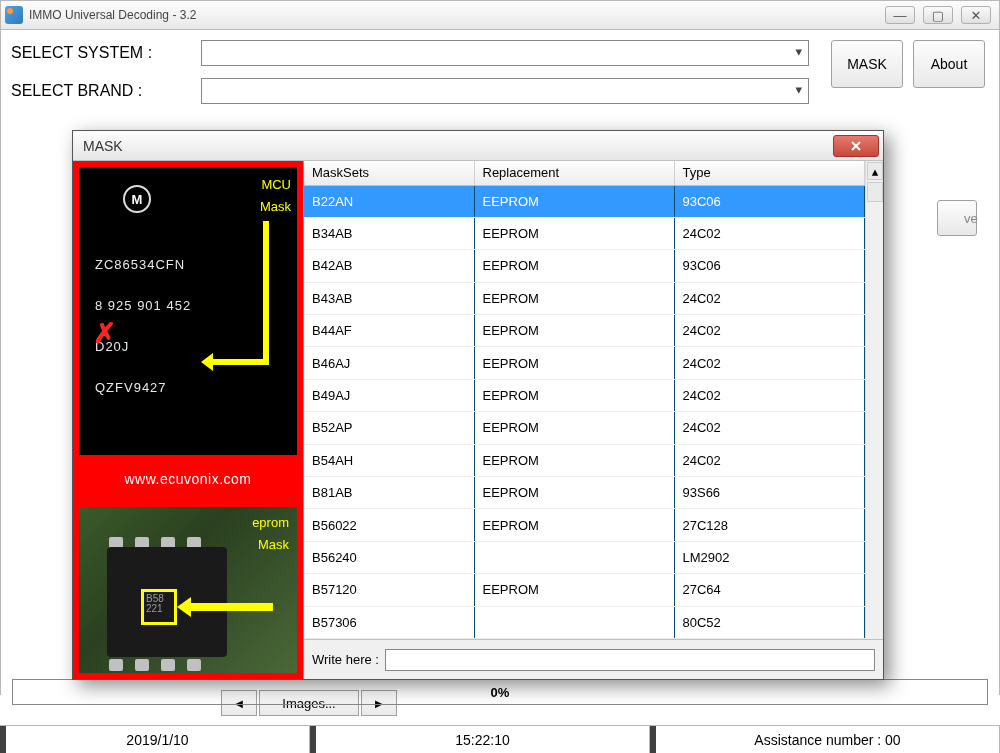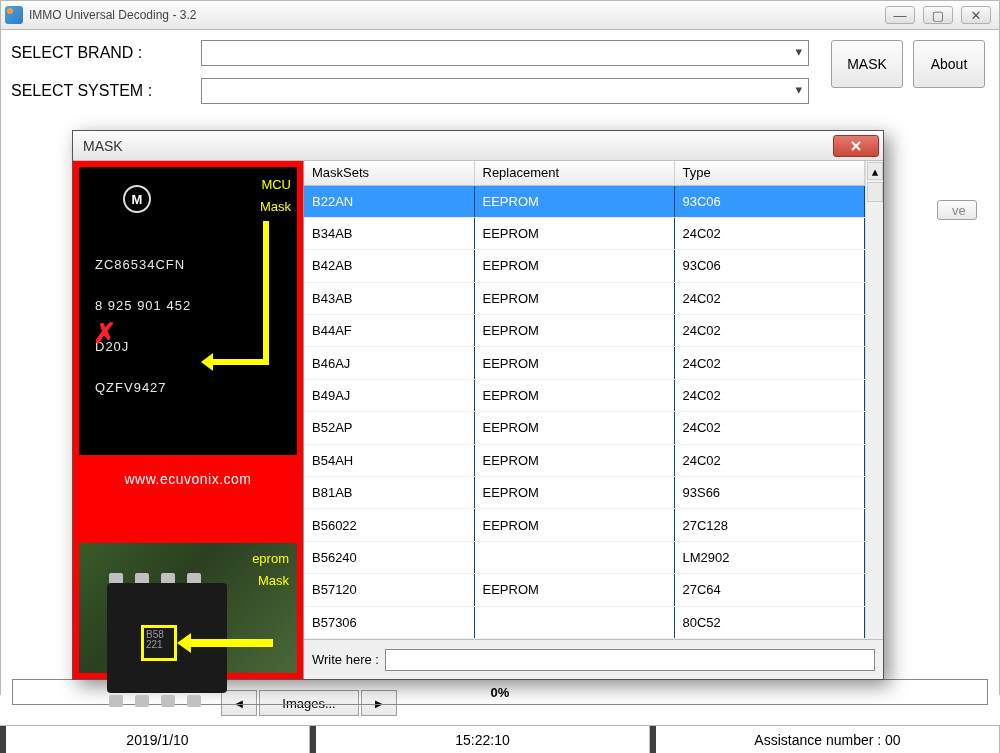--- a/index.html
+++ b/index.html
@@ -184,21 +184,20 @@
   background: #ff0000;
   color: #fff;
   text-align: center;
   font-size: 14px;
   letter-spacing: 0.5px;
 }
 .eprom-img {
   flex: 1;
   background: linear-gradient(135deg, #3a5a2a 0%, #2a4020 40%, #4a6838 100%);
   position: relative;
-  margin-top: 36px;
 }
 .eprom-label {
   position: absolute;
   right: 8px; top: 4px;
   color: #ffff00;
   font-size: 18px;
   text-align: right;
   line-height: 20px;
 }
 .chip {
@@ -324,26 +323,26 @@
 .bg-nav-btn {
   height: 26px;
   border: 1px solid #a0a0a0;
   background: linear-gradient(#fdfdfd, #e8e8e8);
   display: flex; align-items: center; justify-content: center;
   padding: 0 10px;
 }
 .bg-btn-right {
   position: absolute;
   right: 22px; top: 170px;
-  width: 40px; height: 20px;
+  width: 40px; height: 36px;
   border: 1px solid #a0a0a0;
   border-radius: 3px;
   background: linear-gradient(#fdfdfd, #e8e8e8);
   color: #888;
-  display: flex; align-items:center; padding-left: 14px;
+  display: flex; align-items:center; padding-left: 26px;
 }
 
 
 .progress-wrap {
   position: absolute;
   left: 12px; bottom: 48px;
   right: 12px;
   height: 26px;
   border: 1px solid #888;
   display: flex; align-items: center; justify-content: center;
@@ -378,25 +377,25 @@
   <div class="win-btns">
     <div class="win-btn">—</div>
     <div class="win-btn">▢</div>
     <div class="win-btn">✕</div>
   </div>
 </div>
 
 <div class="main-content">
 
   <div class="form-row" style="padding-right: 180px;">
+    <span class="form-label">SELECT SYSTEM :</span>
+    <div class="form-select"></div>
+  </div>
+  <div class="form-row" style="padding-right: 180px;">
     <span class="form-label">SELECT BRAND :</span>
-    <div class="form-select"></div>
-  </div>
-  <div class="form-row" style="padding-right: 180px;">
-    <span class="form-label">SELECT SYSTEM :</span>
     <div class="form-select"></div>
   </div>
 
   <div class="side-buttons">
     <div class="side-btn">MASK</div>
     <div class="side-btn">About</div>
   </div>
 
   <div class="bg-btn-right">ve</div>
 

